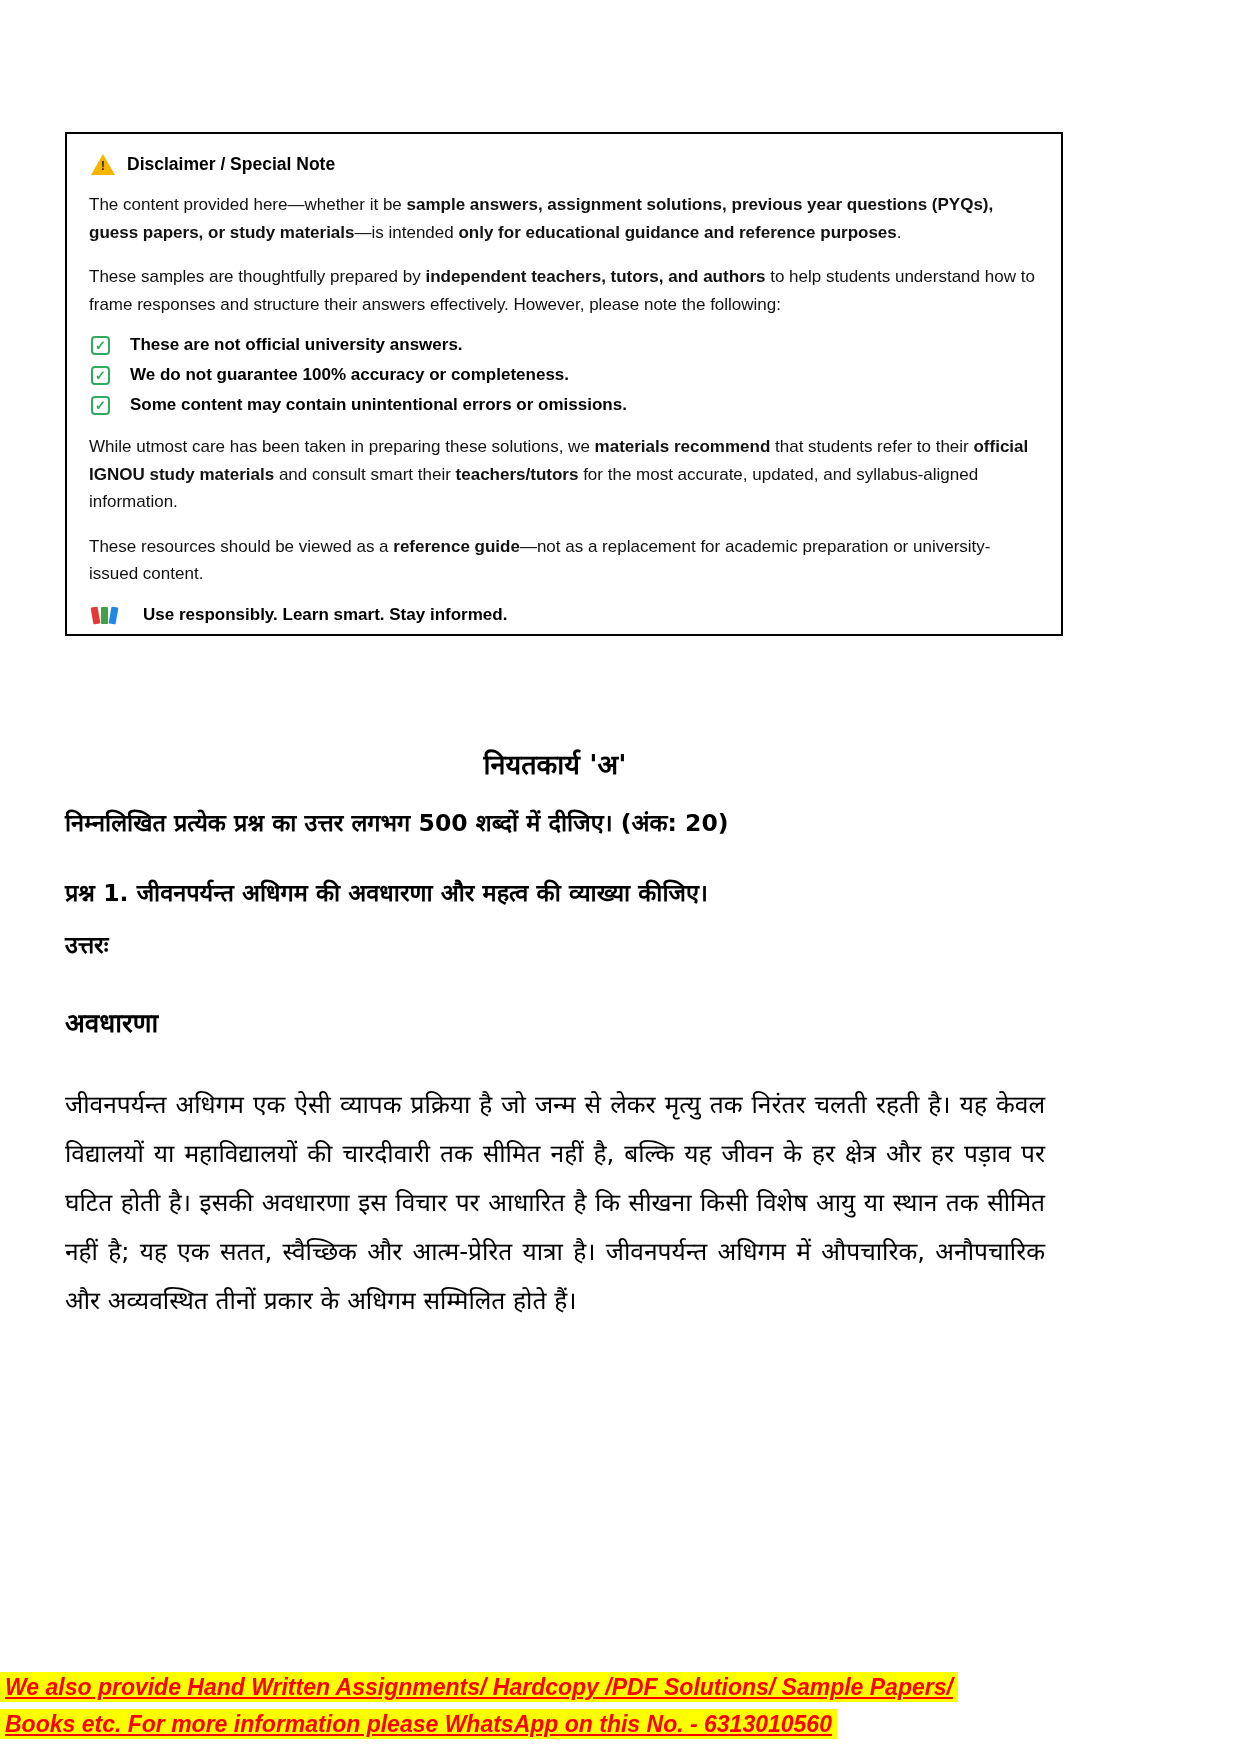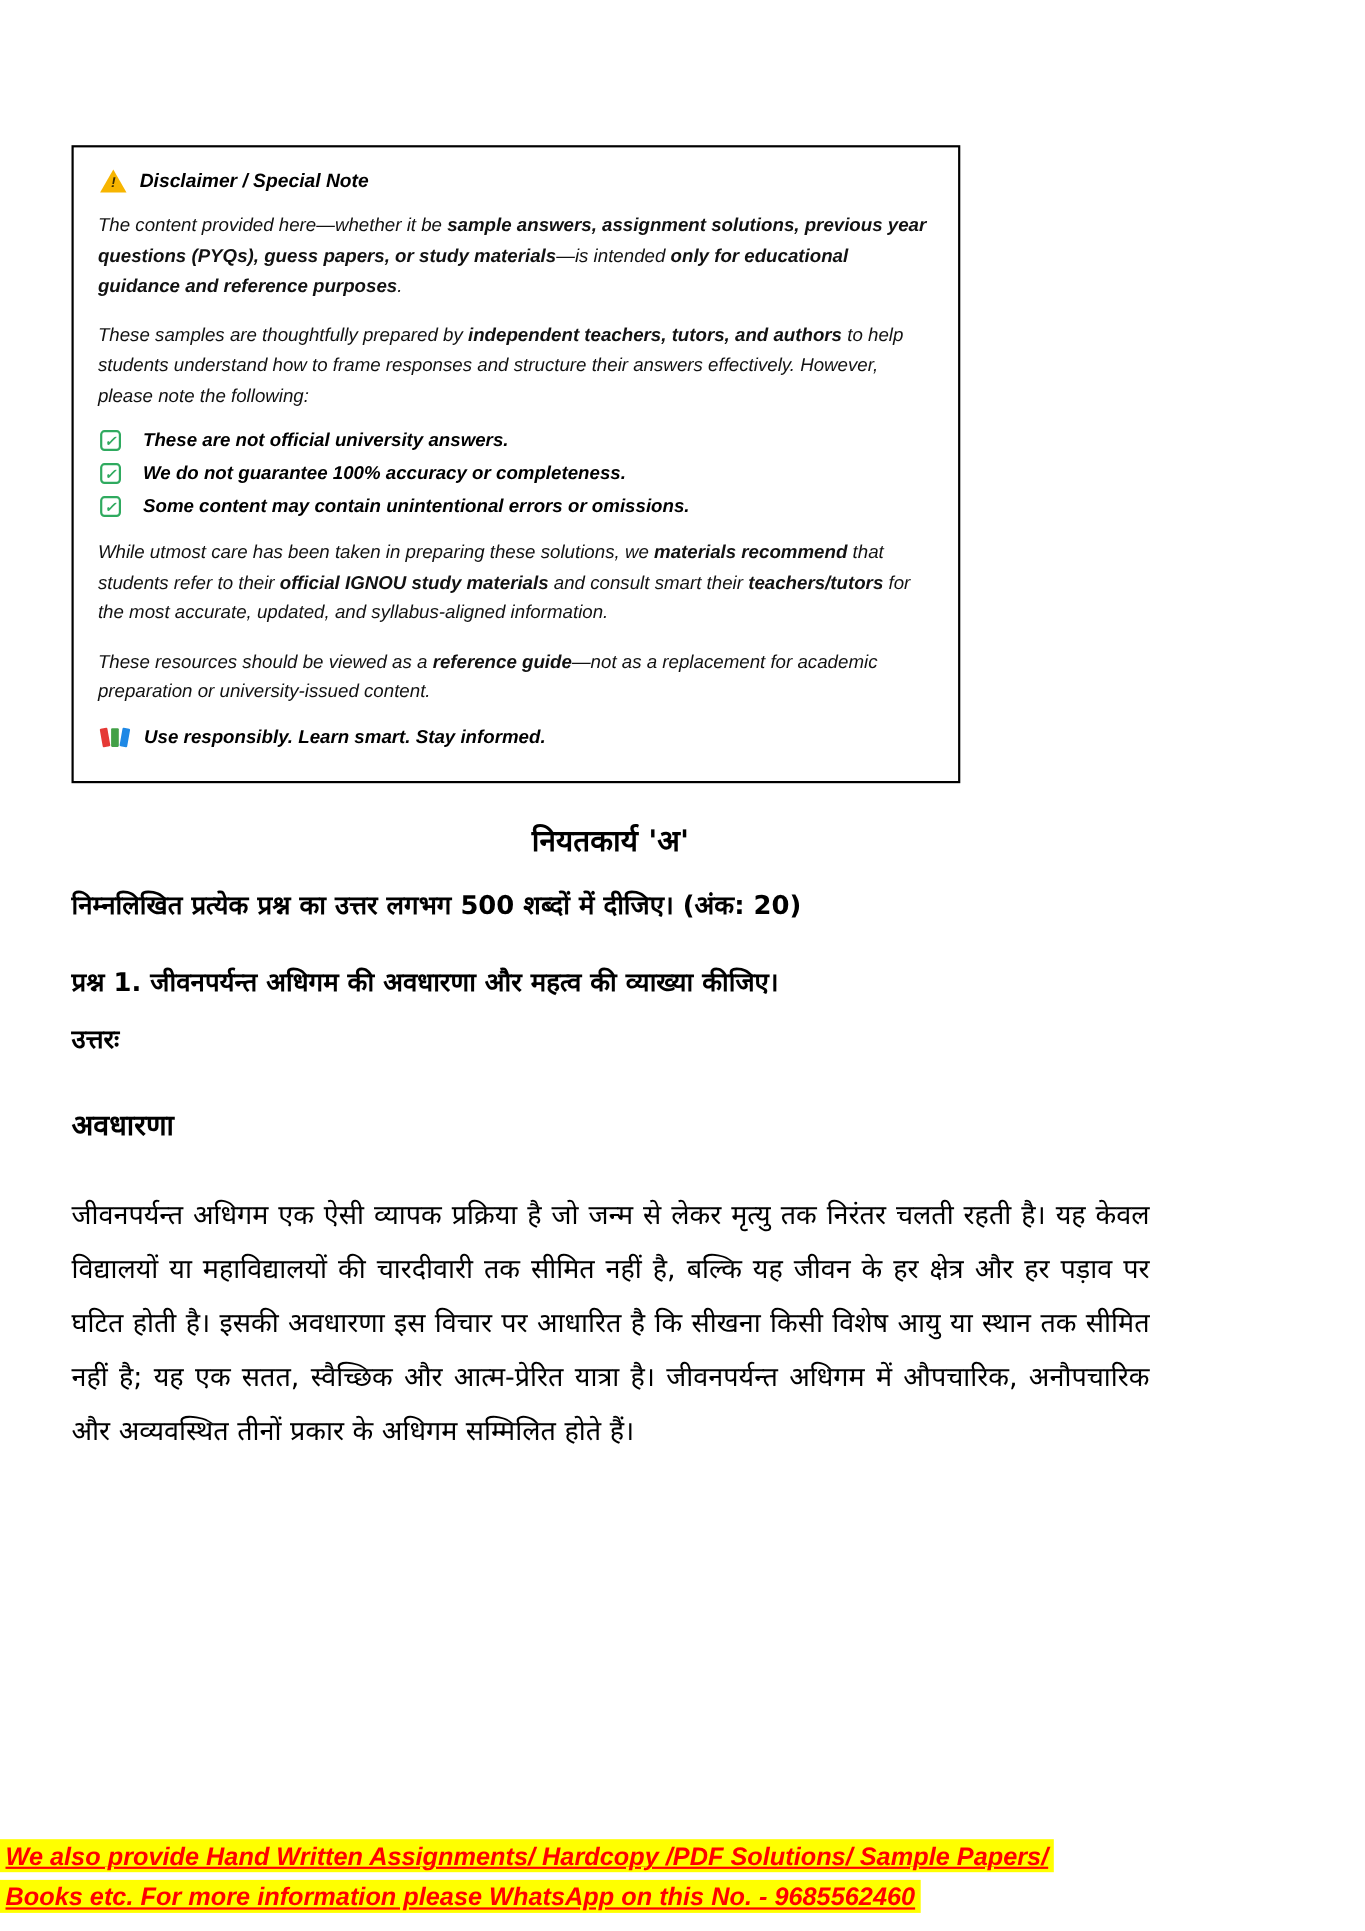--- a/index.html
+++ b/index.html
@@ -9,25 +9,24 @@
     width:1241px; height:1755px;
     background:#ffffff;
     font-family:"Liberation Sans", sans-serif;
     color:#1a1a1a;
     overflow:hidden;
     margin:0 auto;
   }
 
   
   .disclaimer-box {
-    position:absolute; left:65px; top:132px; width:808px;
+    position:absolute; left:65px; top:132px; width:998px;
     border:2px solid #000000;
-    padding:18px 24px 28px 22px;
+    padding:18px 24px 7px 22px;
     background:#ffffff;
-    font-style:italic;
   }
   .disc-title-row {
     display:flex; align-items:center; gap:12px;
     margin:2px 0 16px 2px;
   }
   .disc-title { font-weight:bold; font-size:17.5px; color:#000; }
 
   .warning-icon { position:relative; width:24px; height:21px; flex:0 0 auto; }
   .warning-icon .tri {
     position:absolute; left:0; top:0;
@@ -52,21 +51,21 @@
   }
   .check-icon {
     width:19px; height:19px; flex:0 0 auto;
     border:2.5px solid #2faa5f; border-radius:4px;
     display:flex; align-items:center; justify-content:center;
     color:#2faa5f; font-size:13px; font-weight:bold; background:#fff;
   }
   .check-icon::after { content:"✓"; }
 
   .disc-footer-row {
-    display:flex; align-items:center; gap:12px;
+    display:flex; align-items:center; gap:24px;
     margin:4px 0 2px 2px;
   }
   .disc-footer-text { font-weight:bold; font-size:17px; color:#000; }
 
   .books-icon { position:relative; width:28px; height:20px; flex:0 0 auto; }
   .books-icon i { position:absolute; bottom:1px; width:7px; height:17px; border-radius:1px; }
   .books-icon i:nth-child(1) { left:1px;  background:#e53935; transform:rotate(-10deg); }
   .books-icon i:nth-child(2) { left:10px; background:#43a047; }
   .books-icon i:nth-child(3) { left:19px; background:#1e88e5; transform:rotate(10deg); }
 
@@ -143,16 +142,16 @@
     <h1 class="assignment-heading">नियतकार्य 'अ'</h1>
     <p class="instruction">निम्नलिखित प्रत्येक प्रश्न का उत्तर लगभग 500 शब्दों में दीजिए। (अंक: 20)</p>
     <p class="question">प्रश्न 1. जीवनपर्यन्त अधिगम की अवधारणा और महत्व की व्याख्या कीजिए।</p>
     <p class="answer-label">उत्तरः</p>
     <h2 class="section-heading">अवधारणा</h2>
     <p class="answer-text">जीवनपर्यन्त अधिगम एक ऐसी व्यापक प्रक्रिया है जो जन्म से लेकर मृत्यु तक निरंतर चलती रहती है। यह केवल विद्यालयों या महाविद्यालयों की चारदीवारी तक सीमित नहीं है, बल्कि यह जीवन के हर क्षेत्र और हर पड़ाव पर घटित होती है। इसकी अवधारणा इस विचार पर आधारित है कि सीखना किसी विशेष आयु या स्थान तक सीमित नहीं है; यह एक सतत, स्वैच्छिक और आत्म-प्रेरित यात्रा है। जीवनपर्यन्त अधिगम में औपचारिक, अनौपचारिक और अव्यवस्थित तीनों प्रकार के अधिगम सम्मिलित होते हैं।</p>
   </main>
 
   <footer class="promo">
     <div class="promo-line"><span class="promo-text">We also provide Hand Written Assignments/ Hardcopy /PDF Solutions/ Sample Papers/</span></div>
-    <div class="promo-line"><span class="promo-text">Books etc. For more information please WhatsApp on this No. - 9685562460</span></div>
+    <div class="promo-line"><span class="promo-text">Books etc. For more information please WhatsApp on this No. - 6313010560</span></div>
   </footer>
 
 </div>
 
 </body></html>

